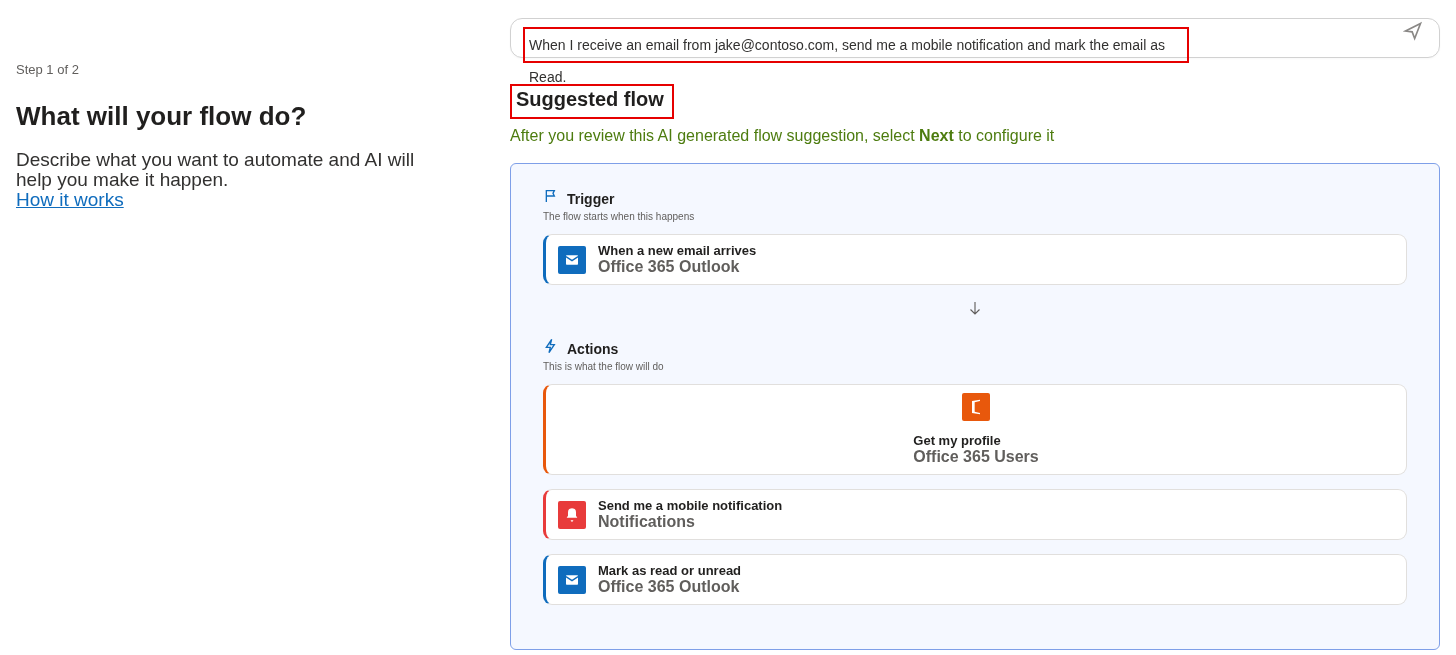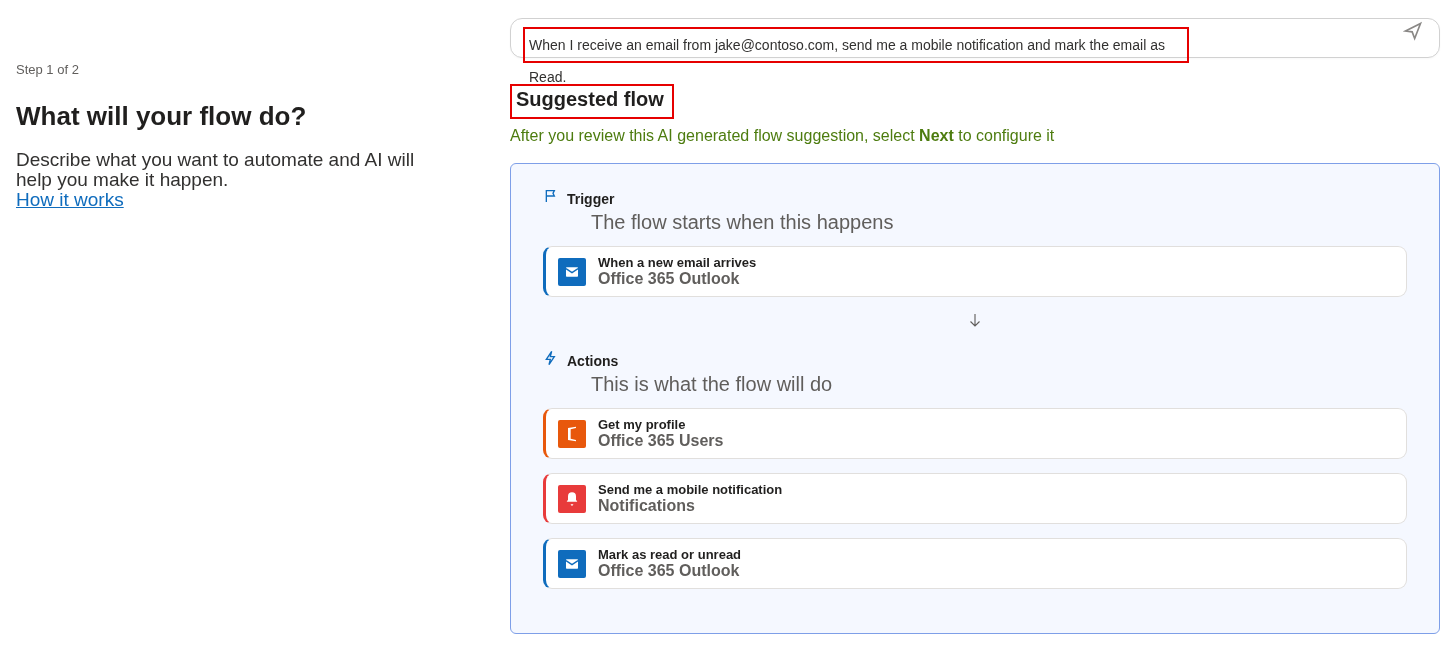--- a/index.html
+++ b/index.html
@@ -105,24 +105,23 @@
       font-weight: 600;
       font-size: 14px;
       color: #201f1e;
     }
     .section-header svg {
       width: 16px;
       height: 16px;
     }
     .section-subtitle {
       color: #605e5c;
-      font-size: 20px;
+      font-size: 10px;
       margin-top: 4px;
       margin-bottom: 12px;
-      margin-left: 48px;
     }
     .step-card {
       background: #ffffff;
       border: 1px solid #e1dfdd;
       border-left: 3px solid;
       border-radius: 9px;
       display: flex;
       align-items: center;
       padding: 8px 12px;
       gap: 12px;
@@ -154,21 +153,21 @@
       font-weight: bold;
     }
     .arrow-down {
       text-align: center;
       margin: 6px 0 18px 0;
       color: #605e5c;
     }
     .arrow-down svg { width: 18px; height: 18px; }
     
     .accent-blue { border-left-color: #0f6cbd; }
-    .accent-orange { border-left-color: #e8580c; }
+    .accent-orange { border-left-color: #e8580c; flex-direction: column; }
     .accent-red { border-left-color: #e83b3b; }
     .icon-blue { background: #0f6cbd; }
     .icon-orange { background: #e8580c; }
     .icon-red { background: #e83b3b; }
     .flag-icon { color: #0f6cbd; }
     .bolt-icon { color: #0f6cbd; }
   </style>
 </head>
 <body>
 

